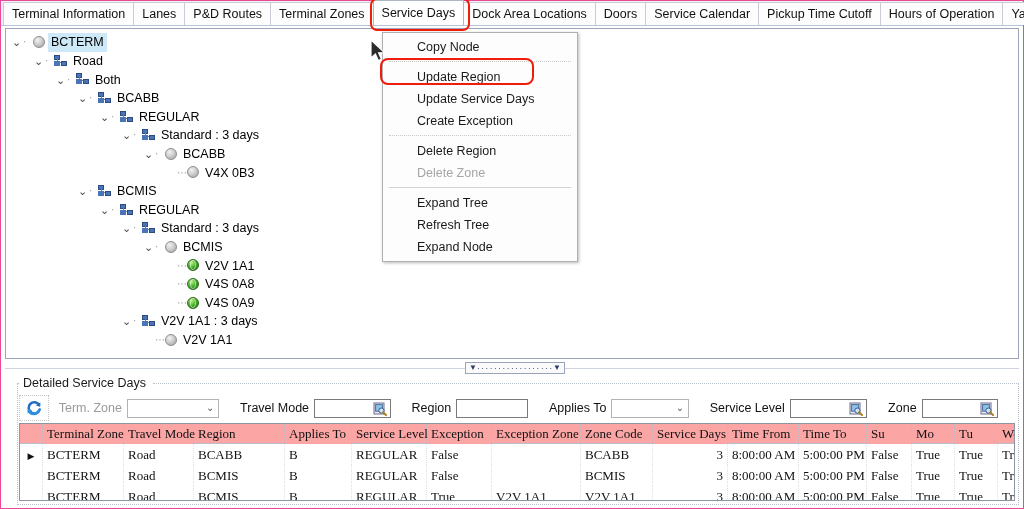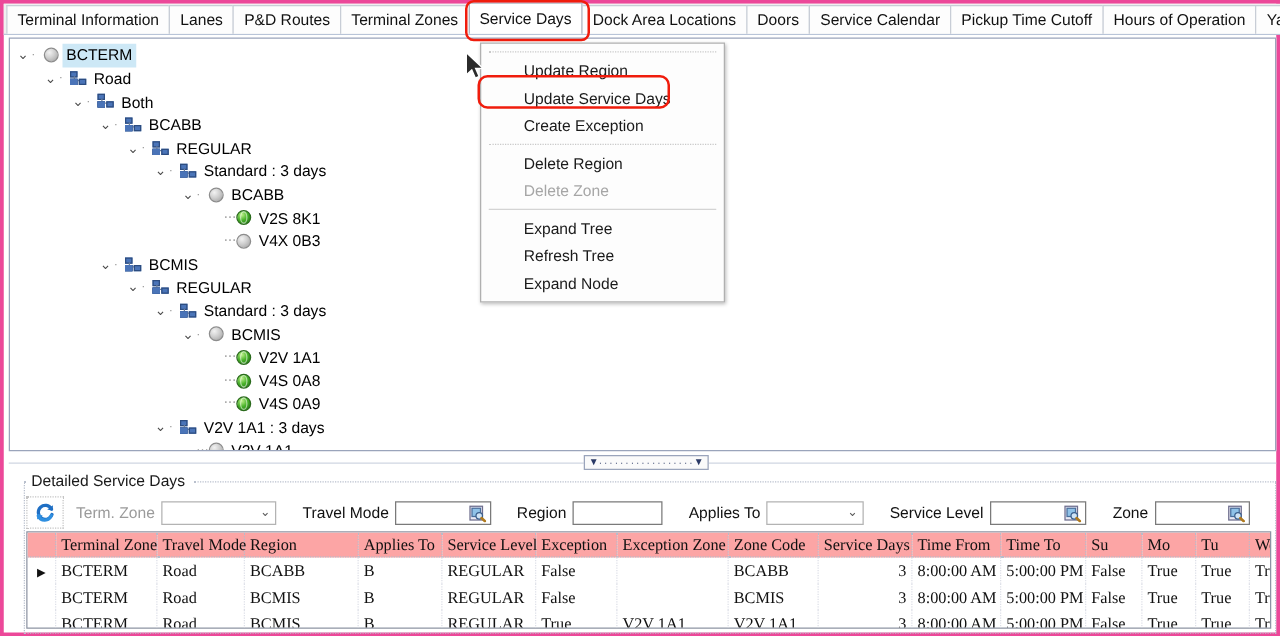--- a/index.html
+++ b/index.html
@@ -3,21 +3,21 @@
 <meta charset="utf-8">
 <style>
   html,body{margin:0;padding:0;}
   body{
     width:1024px;height:509px;overflow:hidden;
     background:#ffffff;
     font-family:"Liberation Sans", sans-serif;
     font-size:12px;color:#000;
     -webkit-font-smoothing:none;
   }
-  .app{position:relative;width:1024px;height:509px;box-sizing:border-box;border:3px solid #ec4899;background:#fff;}
+  .app{position:relative;width:1024px;height:509px;box-sizing:border-box;border:1px solid #ec4899;background:#fff;}
 
   
   .tabstrip{position:absolute;left:0;top:0;width:1022px;height:25px;background:#f0f0f0;
             border-bottom:1px solid #b8c4d8;display:flex;align-items:flex-end;padding-left:2px;box-sizing:border-box;}
   .tab{height:22px;line-height:22px;padding:0 8px;font-size:12.5px;color:#111;background:#fdfdfd;
        border:1px solid #c8cdd6;border-bottom:none;margin-right:-1px;white-space:nowrap;position:relative;}
   .tab.active{background:#ffffff;height:24px;line-height:24px;z-index:3;border-color:#b0b6c0;}
   .tabstrip .filler{flex:1;height:22px;border-bottom:1px solid #b8c4d8;}
 
   .annot-tab{position:absolute;border:2.5px solid #f01c0c;border-radius:7px;pointer-events:none;z-index:30;}
@@ -123,41 +123,41 @@
 
   <div class="treepanel">
     <div class="tree" id="tree">
         <div class="tnode sel" style="padding-left: 4px;"><span class="chev">⌄</span><span class="dots">·</span><span class="ico sphere"></span><span class="lbl">BCTERM</span></div>
         <div class="tnode" style="padding-left: 26px;"><span class="chev">⌄</span><span class="dots">·</span><span class="ico net"><i></i><u></u></span><span class="lbl">Road</span></div>
         <div class="tnode" style="padding-left: 48px;"><span class="chev">⌄</span><span class="dots">·</span><span class="ico net"><i></i><u></u></span><span class="lbl">Both</span></div>
         <div class="tnode" style="padding-left: 70px;"><span class="chev">⌄</span><span class="dots">·</span><span class="ico net"><i></i><u></u></span><span class="lbl">BCABB</span></div>
         <div class="tnode" style="padding-left: 92px;"><span class="chev">⌄</span><span class="dots">·</span><span class="ico net"><i></i><u></u></span><span class="lbl">REGULAR</span></div>
         <div class="tnode" style="padding-left: 114px;"><span class="chev">⌄</span><span class="dots">·</span><span class="ico net"><i></i><u></u></span><span class="lbl">Standard : 3 days</span></div>
         <div class="tnode" style="padding-left: 136px;"><span class="chev">⌄</span><span class="dots">·</span><span class="ico sphere"></span><span class="lbl">BCABB</span></div>
-        <div class="tnode" style="padding-left: 158px;"><span class="chev empty"></span><span class="dots">⋯</span><span class="ico globe"></span><span class="lbl">V2S 8K1</span></div>
         <div class="tnode" style="padding-left: 158px;"><span class="chev empty"></span><span class="dots">⋯</span><span class="ico sphere"></span><span class="lbl">V4X 0B3</span></div>
         <div class="tnode" style="padding-left: 70px;"><span class="chev">⌄</span><span class="dots">·</span><span class="ico net"><i></i><u></u></span><span class="lbl">BCMIS</span></div>
         <div class="tnode" style="padding-left: 92px;"><span class="chev">⌄</span><span class="dots">·</span><span class="ico net"><i></i><u></u></span><span class="lbl">REGULAR</span></div>
         <div class="tnode" style="padding-left: 114px;"><span class="chev">⌄</span><span class="dots">·</span><span class="ico net"><i></i><u></u></span><span class="lbl">Standard : 3 days</span></div>
         <div class="tnode" style="padding-left: 136px;"><span class="chev">⌄</span><span class="dots">·</span><span class="ico sphere"></span><span class="lbl">BCMIS</span></div>
         <div class="tnode" style="padding-left: 158px;"><span class="chev empty"></span><span class="dots">⋯</span><span class="ico globe"></span><span class="lbl">V2V 1A1</span></div>
         <div class="tnode" style="padding-left: 158px;"><span class="chev empty"></span><span class="dots">⋯</span><span class="ico globe"></span><span class="lbl">V4S 0A8</span></div>
         <div class="tnode" style="padding-left: 158px;"><span class="chev empty"></span><span class="dots">⋯</span><span class="ico globe"></span><span class="lbl">V4S 0A9</span></div>
         <div class="tnode" style="padding-left: 114px;"><span class="chev">⌄</span><span class="dots">·</span><span class="ico net"><i></i><u></u></span><span class="lbl">V2V 1A1 : 3 days</span></div>
         <div class="tnode" style="padding-left: 136px;"><span class="chev empty"></span><span class="dots">⋯</span><span class="ico sphere"></span><span class="lbl">V2V 1A1</span></div>
       </div>
   </div>
 
   <div class="cursor">
     <svg width="18" height="26" viewBox="0 0 18 26">
       <path d="M1,1 L1,19 L5.4,15 L8.3,21.6 L11.4,20.2 L8.6,13.8 L14.4,13.6 Z" fill="#2b2b2b" stroke="#ffffff" stroke-width="1.2"></path>
     </svg>
   </div>
 
   <div class="ctxmenu" id="ctxmenu">
+      <div class="mi">Copy Node</div>
       <div class="msep dotted"></div>
       <div class="mi">Update Region</div>
       <div class="mi">Update Service Days</div>
       <div class="mi">Create Exception</div>
       <div class="msep dotted"></div>
       <div class="mi">Delete Region</div>
       <div class="mi disabled">Delete Zone</div>
       <div class="msep solid"></div>
       <div class="mi">Expand Tree</div>
       <div class="mi">Refresh Tree</div>

